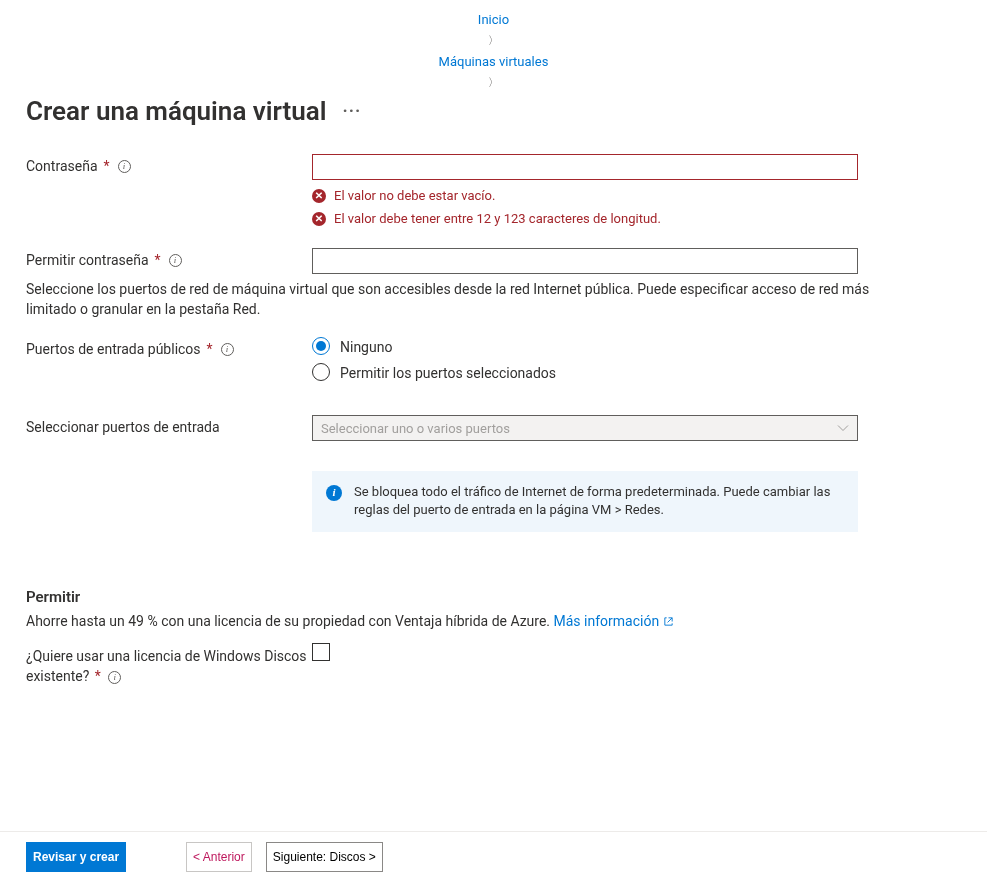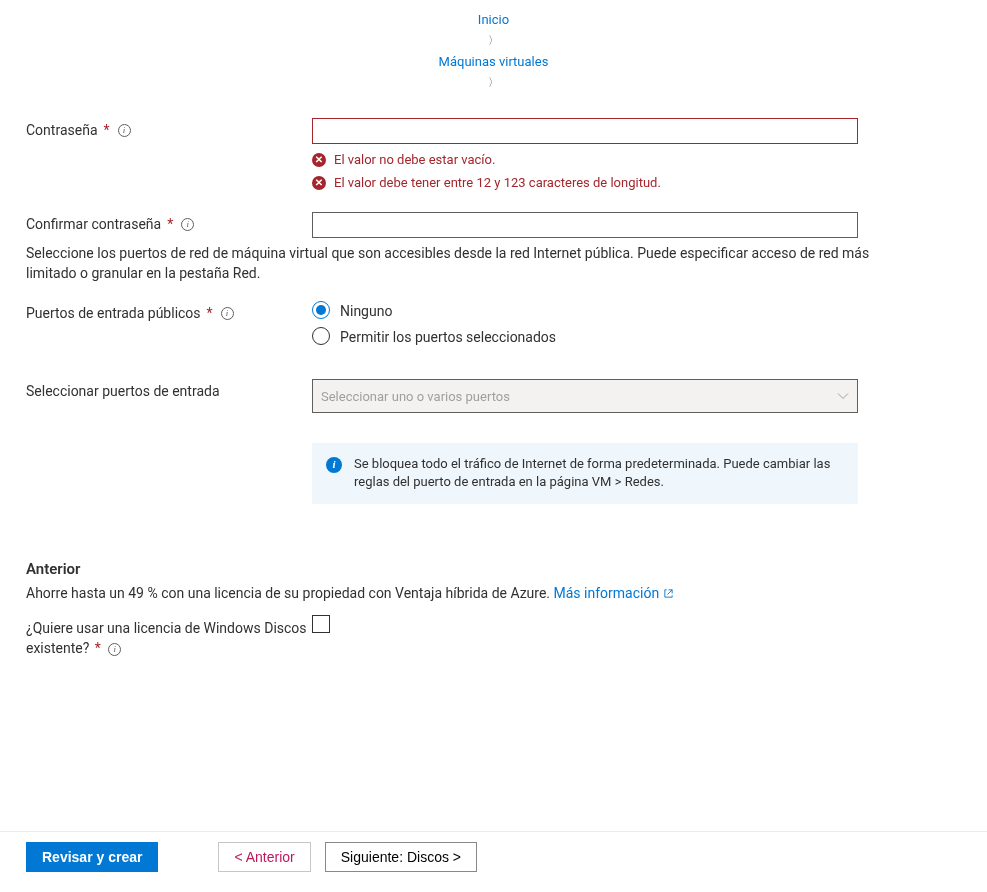--- a/index.html
+++ b/index.html
@@ -165,21 +165,21 @@
   .radio-inner {
     width: 10px;
     height: 10px;
     border-radius: 50%;
     background: #0078d4;
     display: none;
   }
   .radio-outer.selected .radio-inner { display: block; }
   .dropdown {
     width: 100%;
-    height: 34px;
+    height: 26px;
     border: 1px solid #605e5c;
     background: #f3f2f1;
     display: flex;
     align-items: center;
     justify-content: space-between;
     padding: 0 8px;
     box-sizing: border-box;
     color: #a19f9d;
     font-size: 13px;
   }
@@ -237,22 +237,22 @@
     width: 987px;
     border-top: 1px solid #edebe9;
     padding: 10px 26px 0 26px;
     box-sizing: border-box;
     display: flex;
     gap: 60px;
     align-items: center;
   }
   .btn {
     height: 30px;
-    padding: 0 15px;
-    font-size: 14px;
+    padding: 0 6px;
+    font-size: 12px;
     border: 1px solid #8a8886;
     background: #fff;
     cursor: pointer;
     display: inline-flex;
     align-items: center;
     justify-content: center;
   }
   .btn.primary {
     background: #0078d4;
     color: #fff;
@@ -274,20 +274,24 @@
 
 <div class="content">
 
   <div class="breadcrumb">
     <a href="#">Inicio</a>
     <span class="chev">〉</span>
     <a href="#">Máquinas virtuales</a>
     <span class="chev">〉</span>
   </div>
 
+  <h1>
+    <span>Crear una máquina virtual</span>
+    <span class="ellipsis">···</span>
+  </h1>
 
   <div class="form-area">
 
     <div class="row">
       <div class="label-col">
         <span>Contraseña</span>
         <span class="req">*</span>
         <span class="info-icon">i</span>
       </div>
       <div class="field-col">
@@ -298,21 +302,21 @@
         </div>
         <div class="err-line">
           <span class="err-icon">✕</span>
           <span>El valor debe tener entre 12 y 123 caracteres de longitud.</span>
         </div>
       </div>
     </div>
 
     <div class="row" style="margin-top:22px;">
       <div class="label-col">
-        <span>Confirmar contraseña</span>
+        <span>Permitir contraseña</span>
         <span class="req">*</span>
         <span class="info-icon">i</span>
       </div>
       <div class="field-col">
         <input class="text-input" type="password" style="">
       </div>
     </div>
 
     <div class="section-desc">Seleccione los puertos de red de máquina virtual que son accesibles desde la red Internet pública. Puede especificar acceso de red más limitado o granular en la pestaña Red.</div>
 
@@ -350,21 +354,21 @@
             </svg>
         </div>
 
         <div class="info-box">
           <span class="info-ball">i</span>
           <span>Se bloquea todo el tráfico de Internet de forma predeterminada. Puede cambiar las reglas del puerto de entrada en la página VM &gt; Redes.</span>
         </div>
       </div>
     </div>
 
-    <div class="section-title" style="margin-top:56px;">Anterior</div>
+    <div class="section-title" style="margin-top:56px;">Permitir</div>
     <div class="section-desc" style="margin-bottom:12px;">
       <span>Ahorre hasta un 49 % con una licencia de su propiedad con Ventaja híbrida de Azure. </span>
       <a href="#" class="link">
         <span>Más información</span><svg class="ext-svg" width="11" height="11" viewBox="0 0 12 12" fill="none" stroke="#0078d4" stroke-width="1">
             <path d="M4 2 H2 V10 H10 V8"></path>
             <path d="M6 2 H10 V6"></path>
             <path d="M10 2 L5 7"></path>
           </svg>
       </a>
     </div>

